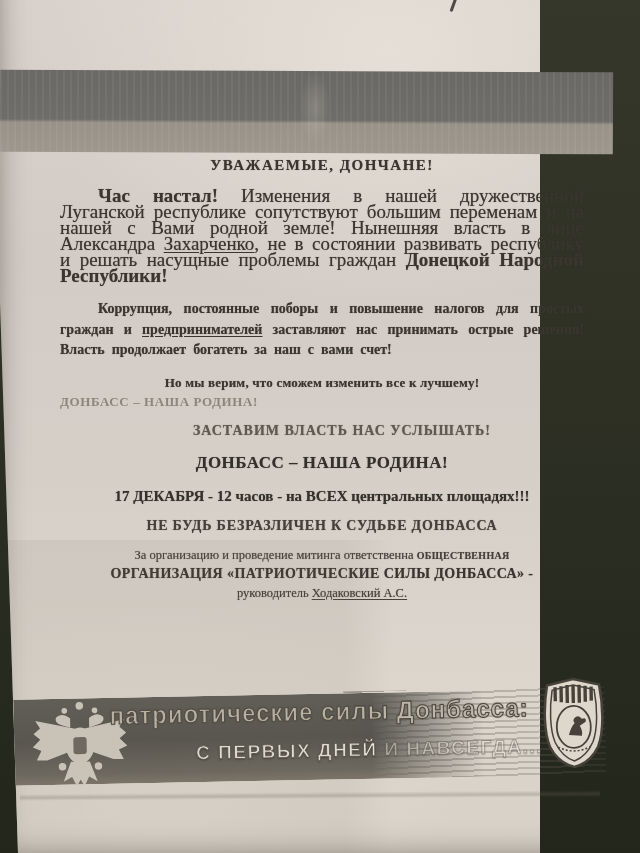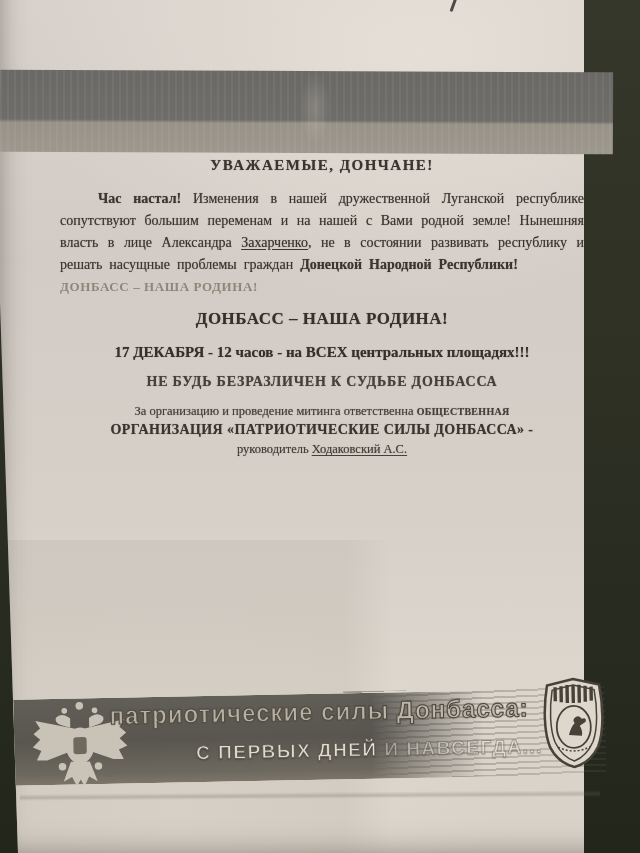--- a/index.html
+++ b/index.html
@@ -4,21 +4,21 @@
 <style>
   html,body{margin:0;padding:0;}
   .photo{
     position:relative; width:640px; height:853px; overflow:hidden;
     background:
       linear-gradient(180deg,#34372a 0%, #2e3124 40%, #23261b 100%);
     font-family:"Liberation Serif", serif;
   }
   
   .paper{
-    position:absolute; left:0; top:0; width:584px; height:853px;
+    position:absolute; left:0; top:0; width:540px; height:853px;
     background:
       radial-gradient(120% 55% at 72% 6%, #e6dfd7 0%, rgba(230,223,215,0) 55%),
       radial-gradient(90% 40% at 30% 95%, #e0dad1 0%, rgba(224,218,209,0) 60%),
       linear-gradient(180deg,#d9d2cc 0%, #d3ccc6 30%, #d5cfc8 55%, #dcd6cd 80%, #d7d1c7 100%);
     clip-path: polygon(0 0, 616px 0, 629px 140px, 623px 430px, 632px 740px, 621px 853px, 18px 853px, 0 302px);
     box-shadow: inset 16px -16px 30px -20px rgba(50,45,35,.55);
   }
   .shade-left{
     position:absolute; left:0; top:540px; width:392px; height:313px;
     background:linear-gradient(90deg, rgba(125,115,102,.10) 0%, rgba(125,115,102,.10) 88%, rgba(125,115,102,0) 100%);
@@ -50,21 +50,21 @@
     color:#3a362f; text-shadow:0 0 .9px rgba(58,54,47,.6);
   }
   .doc p{margin:0;}
   .just{text-align:justify; text-indent:38px; word-spacing:3.5px;}
   .b{font-weight:bold;}
   .u{text-decoration:underline; text-underline-offset:2px;}
   .title{
     text-align:center; font-weight:bold; font-size:15px; letter-spacing:1.5px;
     margin-bottom:14px !important;
   }
-  .p1{font-size:14px; line-height:22px;}
+  .p1{font-size:19px; line-height:16px;}
   .p2{font-size:14px; line-height:20.5px; font-weight:bold; margin-top:15px !important;}
   .believe{
     text-align:center; font-weight:bold; font-size:13px; margin-top:14px !important;
     letter-spacing:.2px;
   }
   .p3{font-size:14px; line-height:21px; font-weight:bold; margin-top:14px !important; word-spacing:6px;}
   .donbass-faded{
     font-size:13px; font-weight:bold; letter-spacing:.6px; color:#8d867a;
     text-shadow:none; margin-top:3px !important;
   }
@@ -140,25 +140,28 @@
   <div class="paper">
 
     <div class="top-band"></div>
     <div class="pen-mark"></div>
 
     <div class="doc">
       <p class="title">УВАЖАЕМЫЕ, ДОНЧАНЕ!</p>
 
       <p class="just p1"><span class="b">Час настал!</span><span> Изменения в нашей дружественной Луганской республике сопутствуют большим переменам и на нашей с Вами родной земле! Нынешняя власть в лице Александра </span><span class="u">Захарченко</span><span>, не в состоянии развивать республику и решать насущные проблемы граждан </span><span class="b">Донецкой Народной Республики!</span></p>
 
-
+      <p class="just p2"><span>Коррупция, постоянные поборы  и повышение налогов для простых граждан и </span><span class="u">предпринимателей</span><span> заставляют нас принимать острые решения! Власть продолжает богатеть за наш с вами счет!</span></p>
+
+      <p class="believe">Но мы верим, что сможем изменить все к лучшему!</p>
 
 
       <p class="donbass-faded">ДОНБАСС – НАША РОДИНА!</p>
 
+      <p class="make-heard">ЗАСТАВИМ ВЛАСТЬ НАС УСЛЫШАТЬ!</p>
 
       <p class="donbass-main">ДОНБАСС – НАША РОДИНА!</p>
 
       <p class="date-line">17 ДЕКАБРЯ - 12 часов - на ВСЕХ центральных площадях!!!</p>
 
       <p class="indifferent">НЕ БУДЬ БЕЗРАЗЛИЧЕН К СУДЬБЕ ДОНБАССА</p>
 
       <p class="footer1"><span>За организацию и проведение митинга ответственна </span><span class="b">ОБЩЕСТВЕННАЯ</span></p>
       <p class="footer2">ОРГАНИЗАЦИЯ «ПАТРИОТИЧЕСКИЕ СИЛЫ ДОНБАССА» -</p>
       <p class="footer3"><span>руководитель </span><span class="u">Ходаковский А.С.</span></p>

